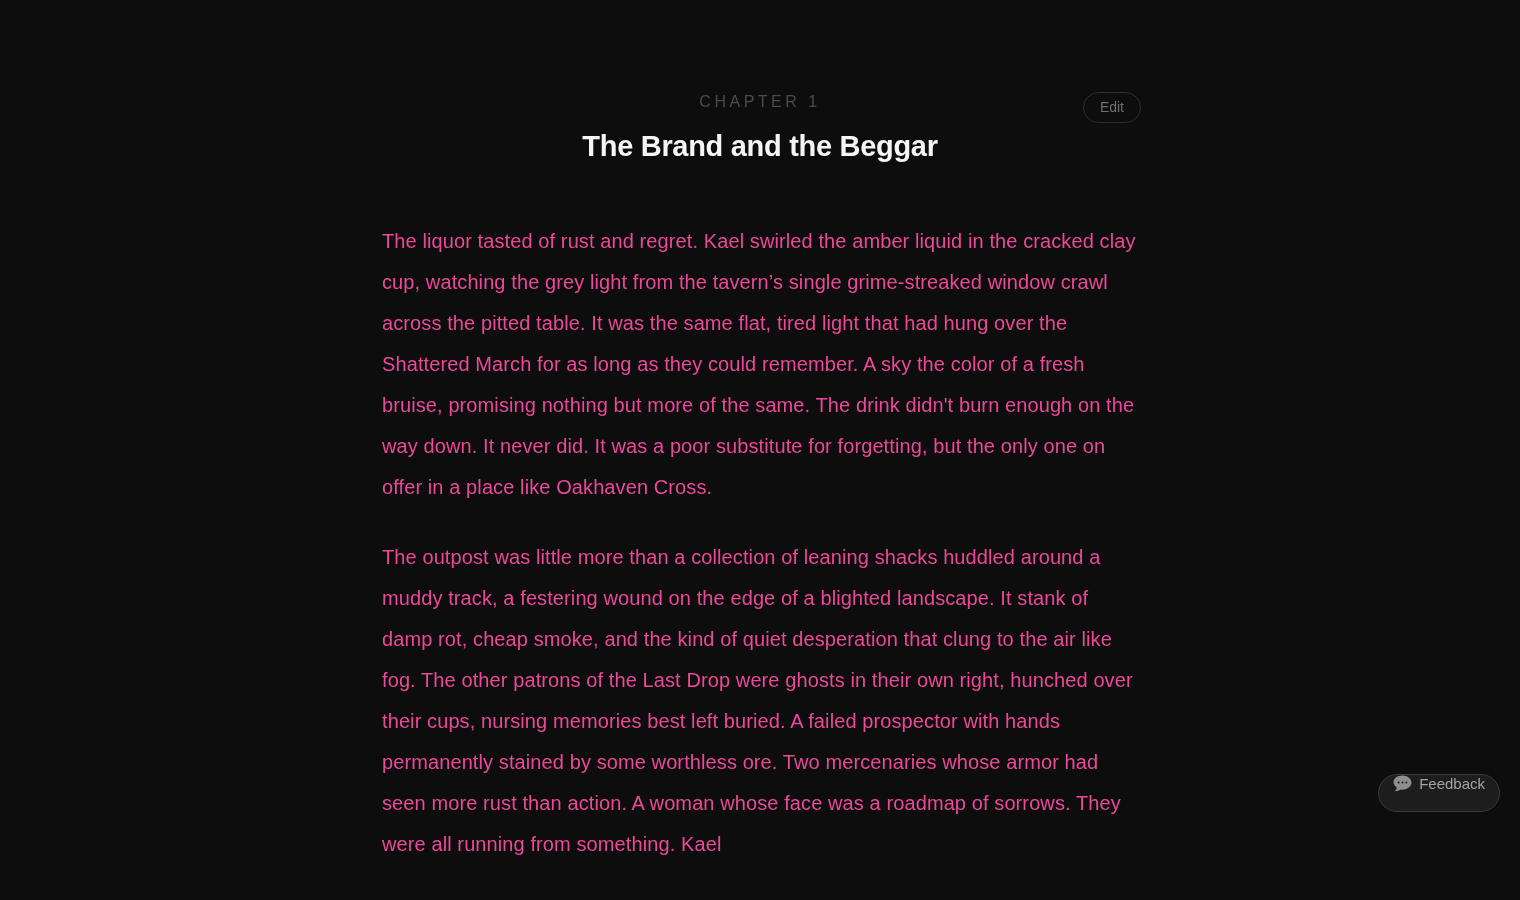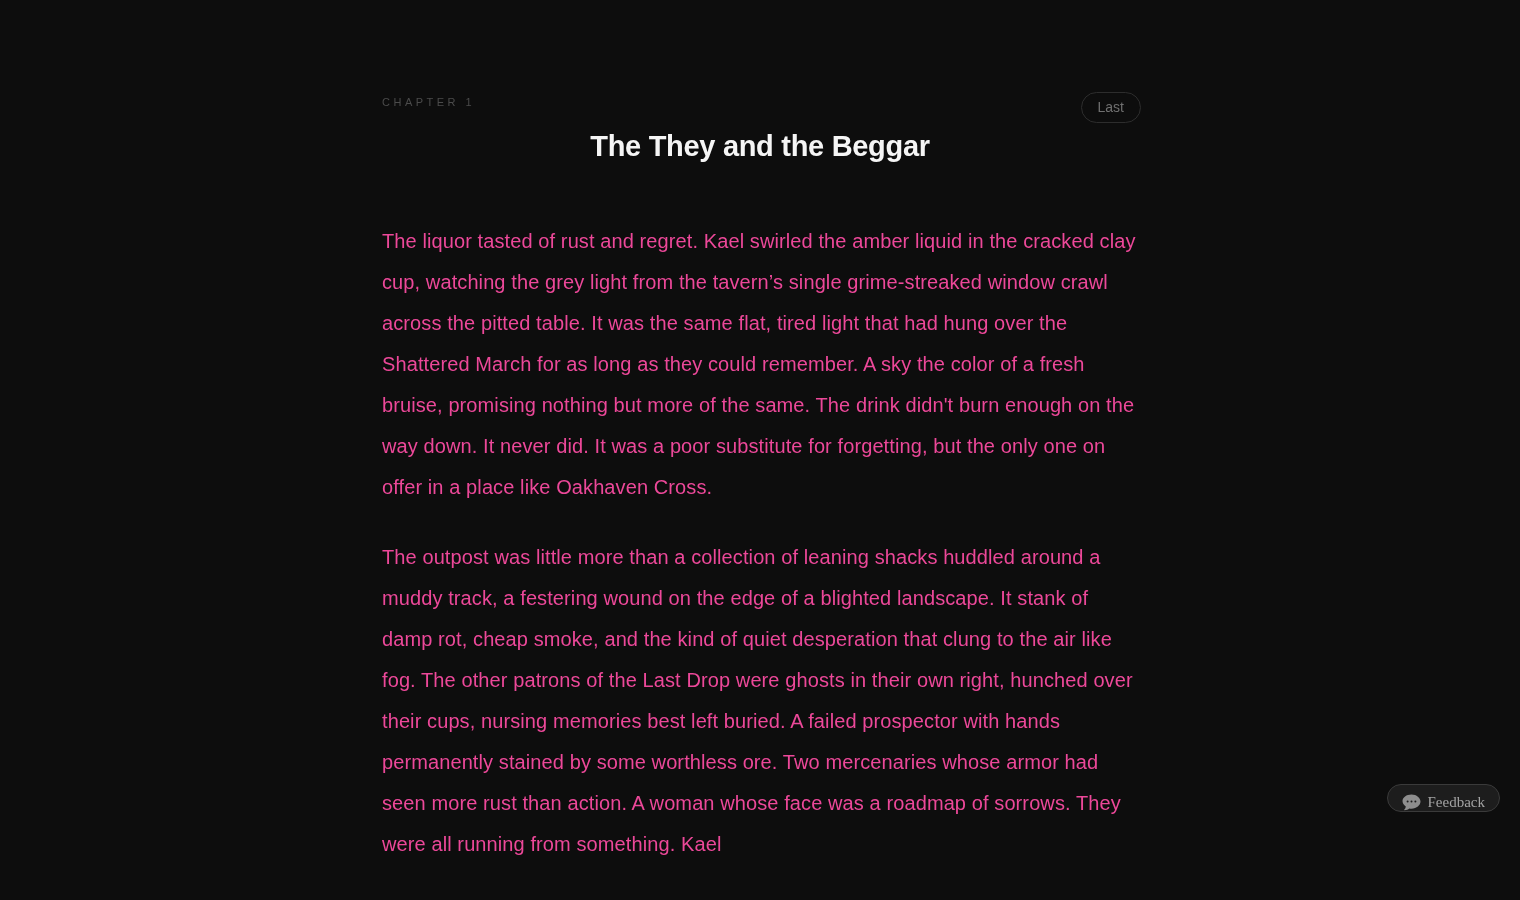--- a/index.html
+++ b/index.html
@@ -12,22 +12,22 @@
     background: #0d0d0d;
     font-family: "Liberation Sans", "DejaVu Sans", sans-serif;
   }
   .content {
     position: relative;
     width: 756px;
     margin: 0 auto;
     padding-top: 94px;
   }
   .eyebrow {
-    text-align: left;
-    font-size: 11px;
+    text-align: center;
+    font-size: 16px;
     line-height: 16px;
     font-weight: 500;
     letter-spacing: 3.5px;
     color: #4b4b4b;
   }
   .edit-btn {
     position: absolute;
     top: 92px;
     right: -3px;
     background: transparent;
@@ -57,44 +57,44 @@
     line-height: 41px;
     color: #ec4899;
     letter-spacing: 0.1px;
     margin: 0 0 29px 0;
     text-align: left;
   }
   .feedback-btn {
     position: absolute;
     right: 20px;
     bottom: 88px;
-    height: 28px;
+    height: 38px;
     display: flex;
-    align-items: flex-end;
+    align-items: flex-start;
     gap: 7px;
     padding: 0 14px;
     background: #1d1d1d;
     border: 1px solid #3a3a3a;
     border-radius: 19px;
     color: #a3a3a3;
-    font-family: Liberation Serif, serif;
+    font-family: Liberation Sans, sans-serif;
     font-size: 15px;
     cursor: pointer;
   }
   .feedback-btn svg { display: block; }
 </style>
 </head>
 <body>
 
 <div class="page">
   <main class="content">
     <header>
       <div class="eyebrow">CHAPTER 1</div>
-      <button class="edit-btn">Last</button>
-      <h1 class="title">The They and the Beggar</h1>
+      <button class="edit-btn">Edit</button>
+      <h1 class="title">The Brand and the Beggar</h1>
     </header>
 
     <article class="story">
         <p>The liquor tasted of rust and regret. Kael swirled the amber liquid in the cracked clay cup, watching the grey light from the tavern’s single grime-streaked window crawl across the pitted table. It was the same flat, tired light that had hung over the Shattered March for as long as they could remember. A sky the color of a fresh bruise, promising nothing but more of the same. The drink didn't burn enough on the way down. It never did. It was a poor substitute for forgetting, but the only one on offer in a place like Oakhaven Cross.</p>
         <p>The outpost was little more than a collection of leaning shacks huddled around a muddy track, a festering wound on the edge of a blighted landscape. It stank of damp rot, cheap smoke, and the kind of quiet desperation that clung to the air like fog. The other patrons of the Last Drop were ghosts in their own right, hunched over their cups, nursing memories best left buried. A failed prospector with hands permanently stained by some worthless ore. Two mercenaries whose armor had seen more rust than action. A woman whose face was a roadmap of sorrows. They were all running from something. Kael</p>
       </article>
   </main>
 
   <button class="feedback-btn">
     <span>

